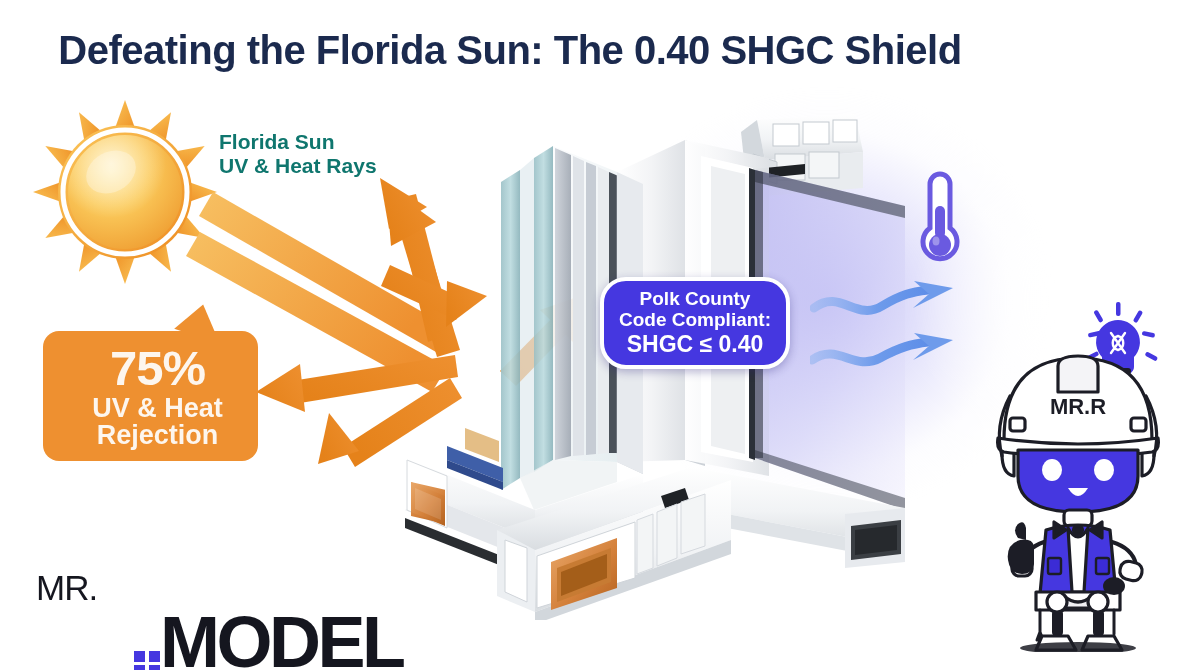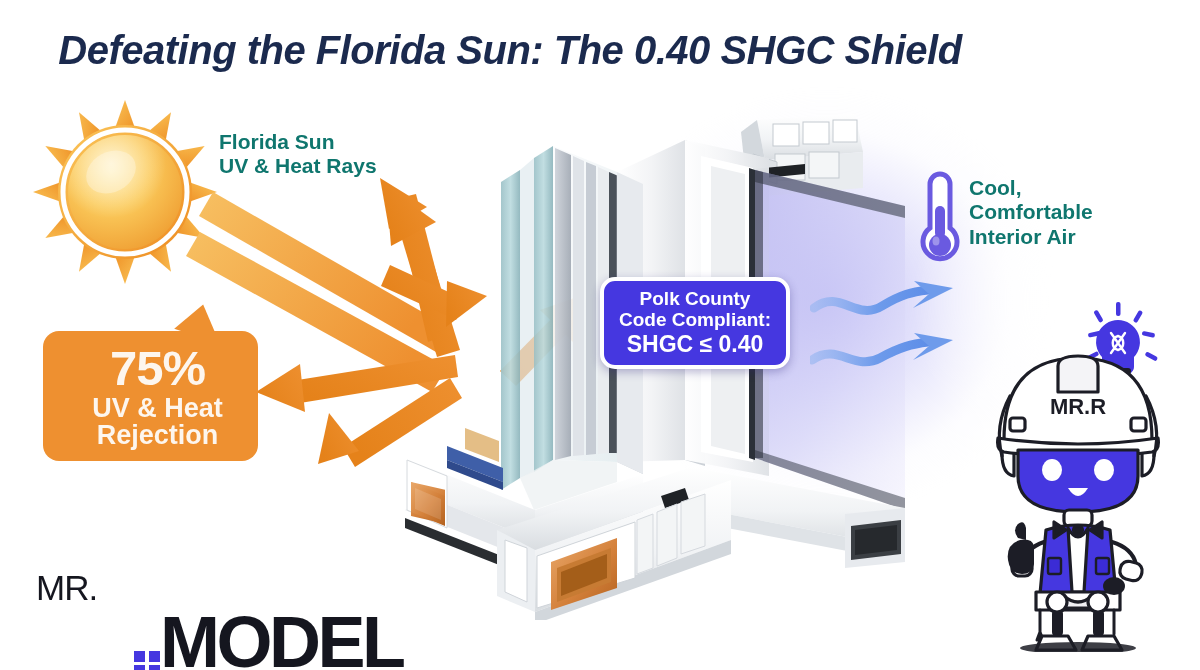--- a/index.html
+++ b/index.html
@@ -20,21 +20,20 @@
   .glow-soft{
     position:absolute; left:860px; top:130px; width:340px; height:420px;
     background:radial-gradient(ellipse 55% 55% at 55% 40%, rgba(255,255,255,.85) 0%, rgba(255,255,255,0) 72%);
   }
 
   
   .title{
     position:absolute; left:0; top:28px; width:1020px; text-align:center;
     font-size:40px; font-weight:bold; color:#1b2a4e; letter-spacing:-0.5px;
     white-space:nowrap;
-    font-style:italic;
   }
 
   
   .sun-wrap{ position:absolute; left:33px; top:100px; width:184px; height:184px; }
 
   
   .lbl{ position:absolute; font-weight:bold; color:#0f766e; line-height:1.16; }
   #sun-label{ left:219px; top:130px; font-size:21px; }
   #shield-label{ left:474px; top:336px; font-size:22px; }
   #cool-label{ left:969px; top:176px; font-size:21px; }
@@ -52,21 +51,21 @@
   .badge-tail{
     position:absolute; left:178px; top:305px; width:0;height:0;
     border-left:20px solid transparent; border-right:28px solid transparent;
     border-bottom:32px solid #EE9030;
     transform:rotate(18deg);
   }
 
   
   .polk{
     position:absolute; left:600px; top:277px; width:190px; height:92px;
-    background:#4537E0; border:4px solid #ffffff; border-radius:15px;
+    background:#4537E0; border:4px solid #ffffff; border-radius:26px;
     box-shadow:0 3px 10px rgba(40,30,120,.32);
     display:flex; flex-direction:column; align-items:center; justify-content:center;
     color:#ffffff; text-align:center; line-height:1.12;
   }
   .polk .r1,.polk .r2{ font-size:19px; font-weight:bold; }
   .polk .r3{ font-size:23px; font-weight:bold; margin-top:2px; }
 
   
   .logo{ position:absolute; left:36px; top:538px; width:450px; height:110px; }
   .logo .mr{ font-size:35px; font-weight:normal; color:#15161f; letter-spacing:-1px; line-height:1;margin-top:32px; }
@@ -364,25 +363,20 @@
 
   <div class="abs" style="left:916px;top:168px;">
     <svg width="48" height="104" viewBox="0 0 48 104">
       <path d="M24 6 a10 10 0 0 1 10 10 v44 a17 17 0 1 1 -20 0 v-44 a10 10 0 0 1 10 -10 z" fill="#ffffff" stroke="#6A5AE0" stroke-width="5"></path>
       <rect x="19" y="38" width="10" height="32" rx="5" fill="#6A5AE0"></rect>
       <circle cx="24" cy="77" r="11" fill="#6A5AE0"></circle>
       <ellipse cx="20" cy="73" rx="3.5" ry="4.5" fill="#ffffff" opacity=".35"></ellipse>
     </svg>
   </div>
 
-  <div class="lbl" id="cool-label">
-    <div>Cool,</div>
-    <div>Comfortable</div>
-    <div>Interior Air</div>
-  </div>
 
   <svg class="abs" style="left:810px;top:268px;" width="170" height="110">
     <defs>
       <linearGradient id="airG" x1="0" y1="0" x2="1" y2="0">
         <stop offset="0%" stop-color="#8FB3F0" stop-opacity=".55"></stop>
         <stop offset="55%" stop-color="#6E9BEB"></stop>
         <stop offset="100%" stop-color="#5E8EE8"></stop>
       </linearGradient>
     </defs>
     <g>

